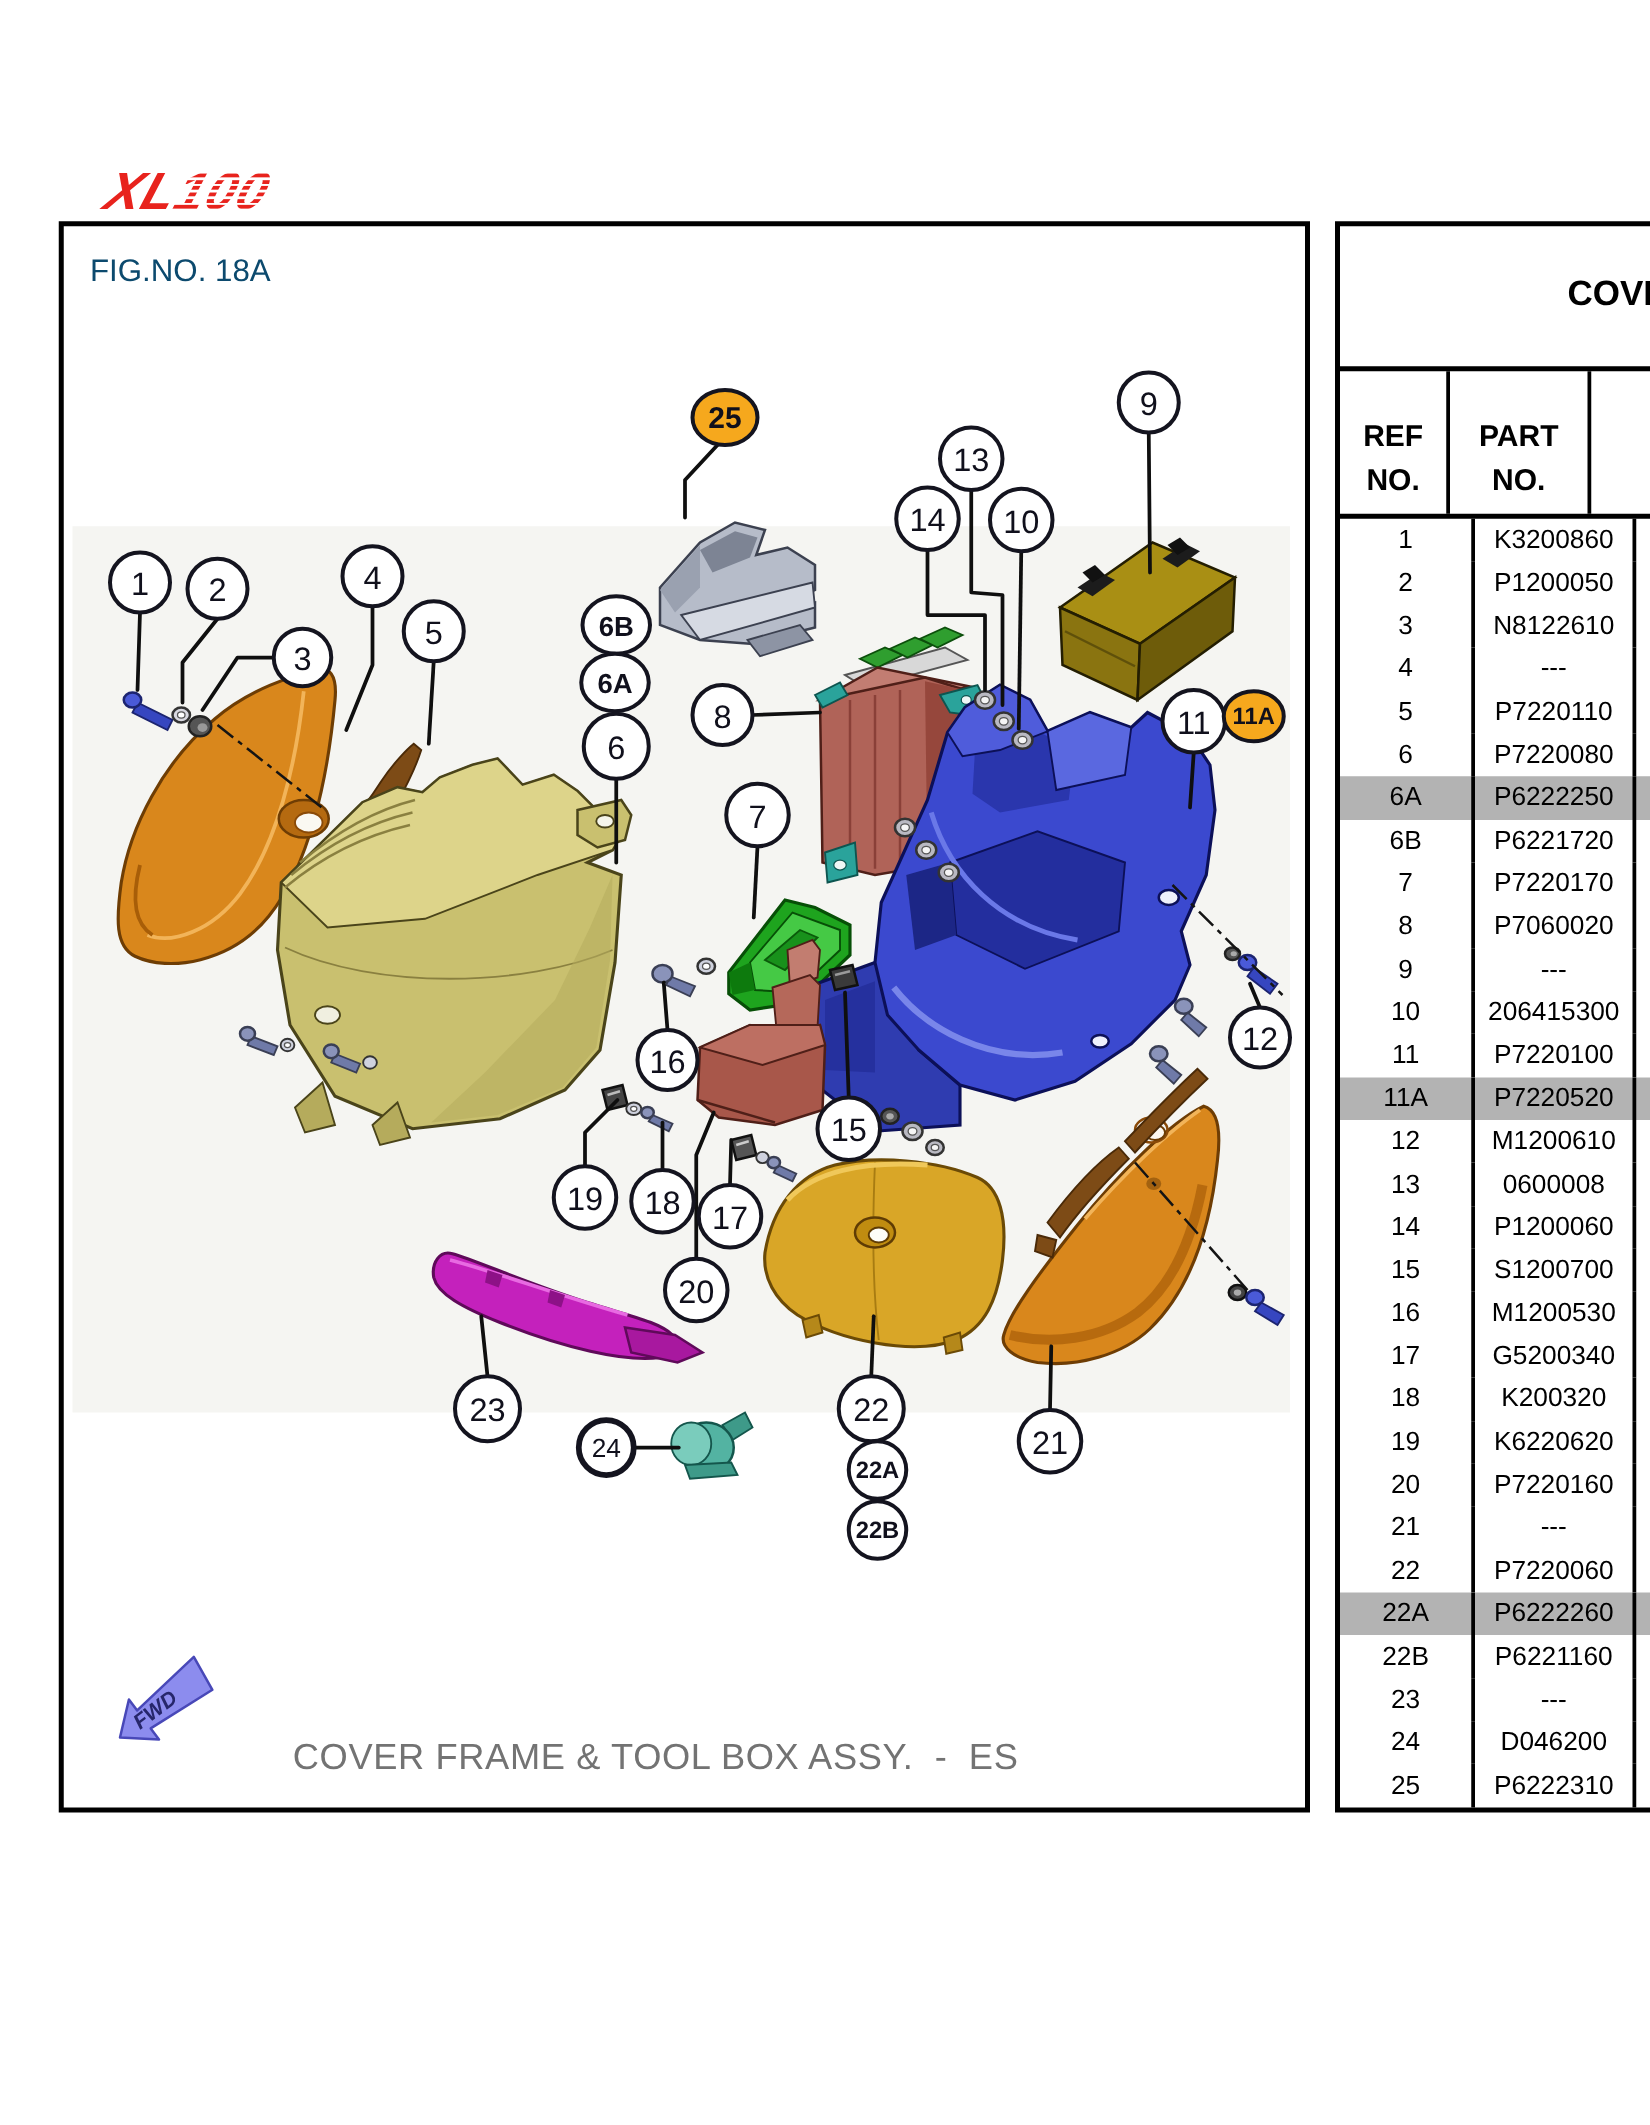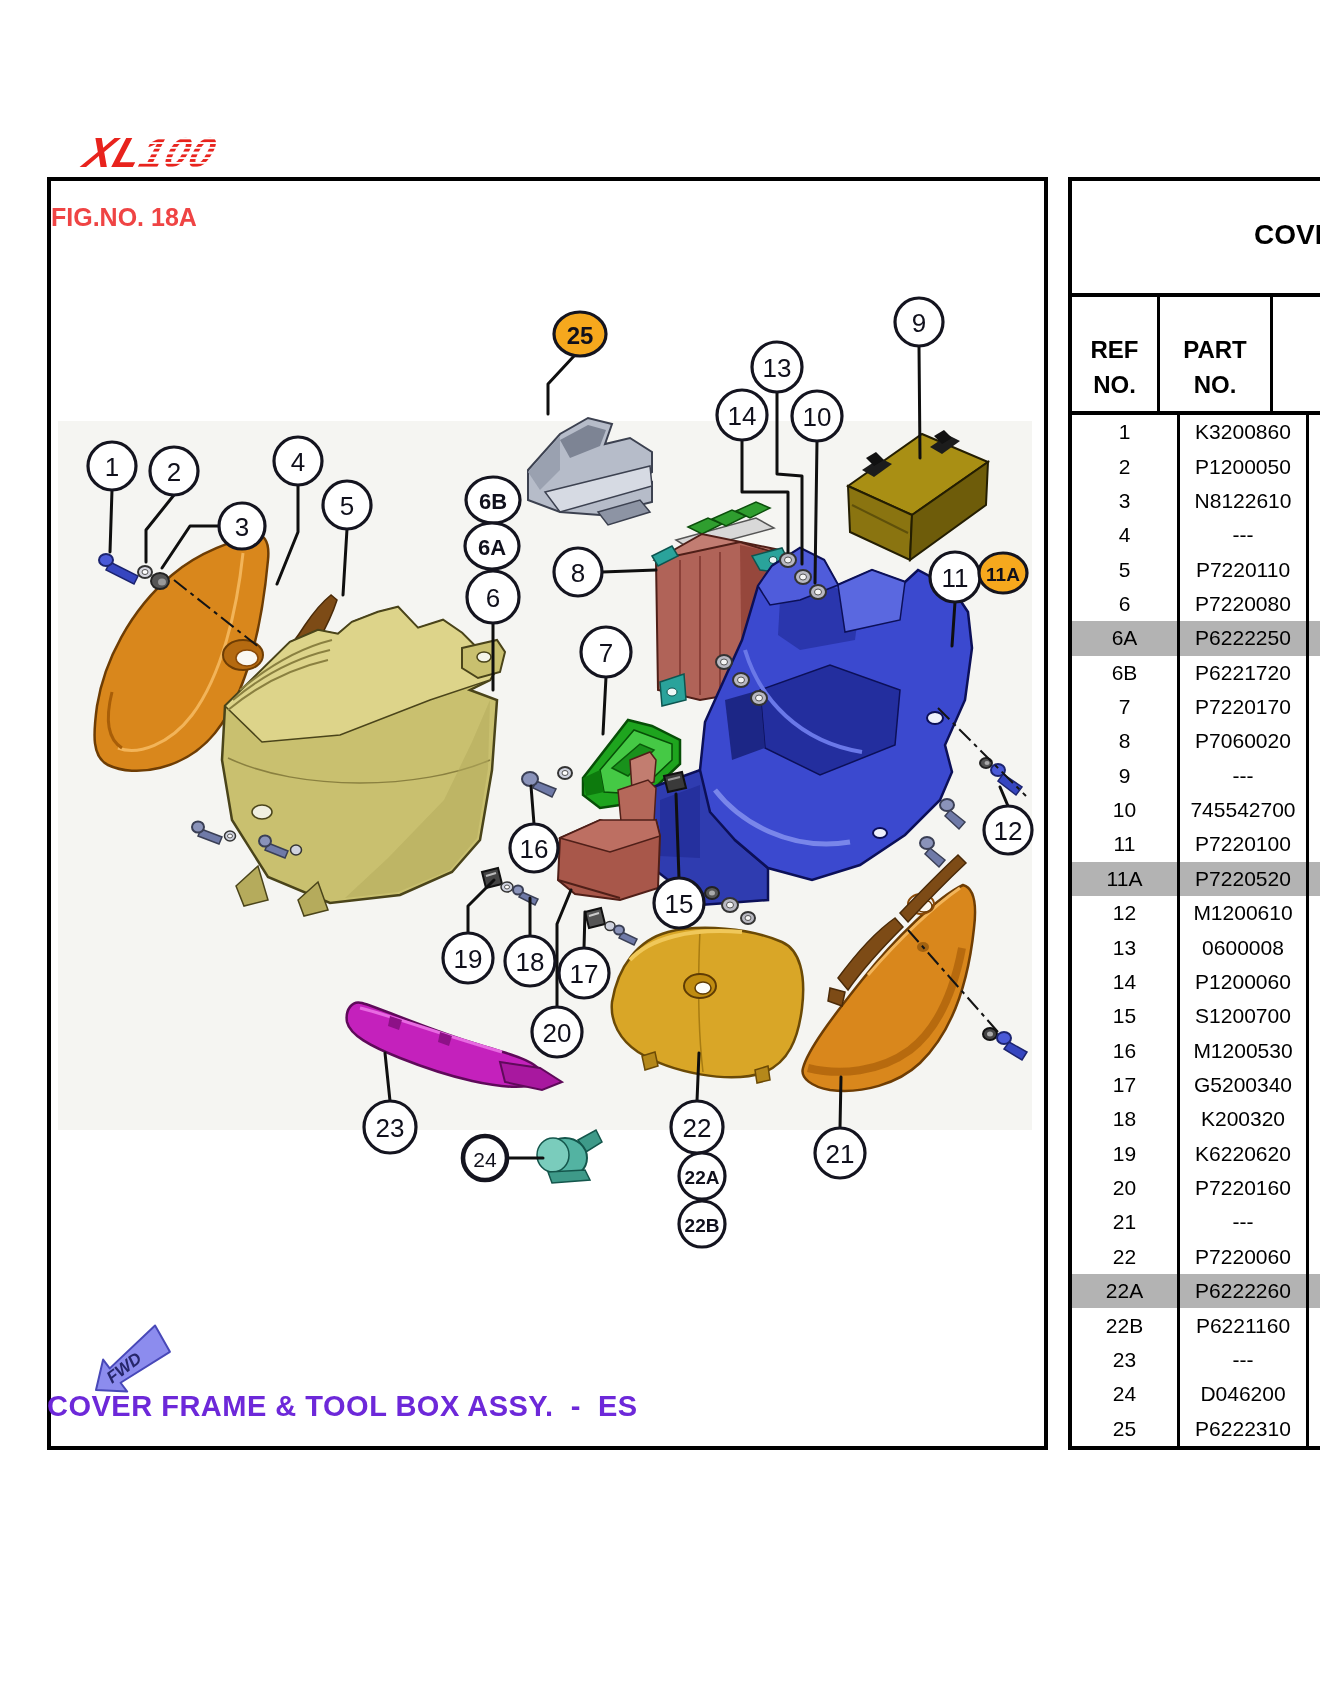--- a/index.html
+++ b/index.html
@@ -2,26 +2,26 @@
 <html><head>
 <meta charset="utf-8">
 <style>
   html,body{margin:0;padding:0;width:1320px;height:1700px;overflow:hidden;background:#fff;
     font-family:"Liberation Sans",sans-serif;position:relative}
   
   .logo{position:absolute;left:86px;top:132px;font-style:italic;font-weight:bold;font-size:42px;
     color:#e8231d;transform:skewX(-18deg);letter-spacing:1px;line-height:1;white-space:nowrap}
   .logo .l100{background:repeating-linear-gradient(180deg,#e8231d 0 3px,#ffffff 3px 5px);
     -webkit-background-clip:text;background-clip:text;color:transparent;font-weight:bold}
-  .fig{position:absolute;left:51px;top:203px;font-weight:bold;font-size:25px;color:#ef4444}
+  .fig{position:absolute;left:72px;top:203px;font-weight:normal;font-size:25px;color:#0c4a6e}
   
   .dbox{position:absolute;left:47px;top:177px;width:1001px;height:1273px;border:4px solid #000;
     box-sizing:border-box}
-  .caption{position:absolute;left:47px;top:1390px;width:955px;text-align:left;font-weight:bold;
-    font-size:29px;letter-spacing:.5px;color:#6d28d9}
+  .caption{position:absolute;left:47px;top:1390px;width:955px;text-align:center;font-weight:normal;
+    font-size:29px;letter-spacing:.5px;color:#737373}
   svg.overlay{position:absolute;left:0;top:0;pointer-events:none}
   
   .tbl{position:absolute;left:1068px;top:177px;width:334px;height:1273px;border:4px solid #000;
     box-sizing:border-box;display:flex;flex-direction:column;background:#fff}
   .tbl-title{height:112px;border-bottom:4px solid #000;position:relative;flex:none}
   .tbl-title .tt{position:absolute;left:182px;top:38px;font-weight:bold;font-size:28px;white-space:nowrap}
   .tbl-head{height:114px;border-bottom:4px solid #000;display:flex;flex:none}
   .hcell{display:flex;flex-direction:column;justify-content:flex-end;align-items:center;
     padding-bottom:8px;font-weight:bold;font-size:24px;line-height:1.45;box-sizing:border-box}
   .hc1{width:88px;border-right:3px solid #000}
@@ -529,21 +529,21 @@
       </div>
 
       <div class="trow">
         <div class="cell c1">9</div>
         <div class="cell c2">---</div>
         <div class="cell c3"></div>
       </div>
 
       <div class="trow">
         <div class="cell c1">10</div>
-        <div class="cell c2">745542700</div>
+        <div class="cell c2">206415300</div>
         <div class="cell c3"></div>
       </div>
 
       <div class="trow">
         <div class="cell c1">11</div>
         <div class="cell c2">P7220100</div>
         <div class="cell c3"></div>
       </div>
 
       <div class="trow hl">

